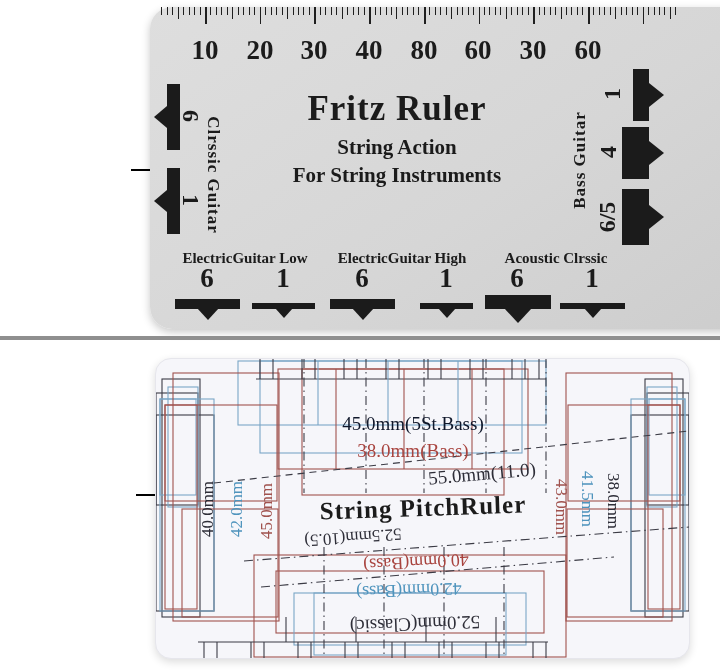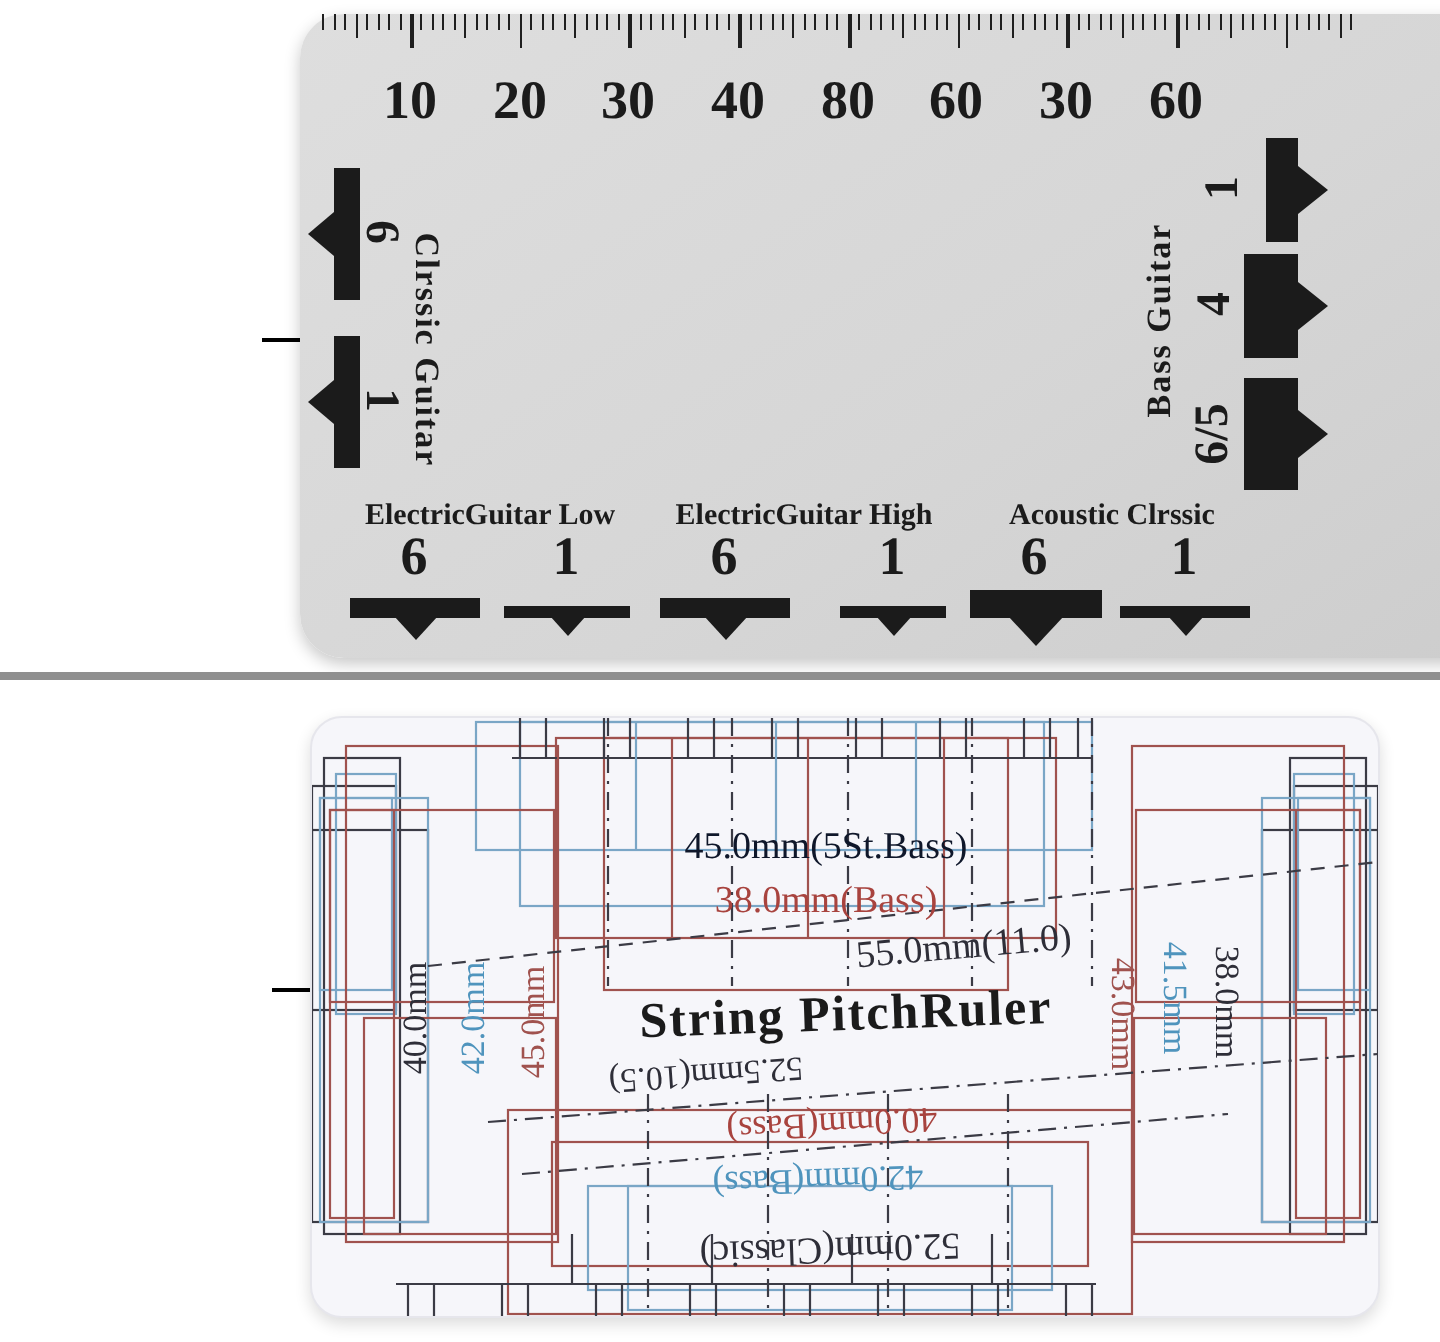--- a/index.html
+++ b/index.html
@@ -173,20 +173,25 @@
       <span style="left:55px">10</span>
       <span style="left:110px">20</span>
       <span style="left:164px">30</span>
       <span style="left:219px">40</span>
       <span style="left:274px">80</span>
       <span style="left:328px">60</span>
       <span style="left:383px">30</span>
       <span style="left:438px">60</span>
     </div>
 
+    <div class="front-title">
+      <div class="t1">Fritz Ruler</div>
+      <div class="t2">String Action</div>
+      <div class="t3">For String Instruments</div>
+    </div>
 
     <span class="rot90 side-name" style="left:63px;top:168px;">Clrssic Guitar</span>
     <div class="vmarker" style="left:17px;top:77px;width:13px;height:66px;">
       <i class="vtriL"></i>
     </div>
     <span class="rot90 side-num" style="left:40px;top:109px;">6</span>
     <div class="vmarker" style="left:17px;top:161px;width:13px;height:66px;">
       <i class="vtriL"></i>
     </div>
     <span class="rot90 side-num" style="left:40px;top:193px;">1</span>

